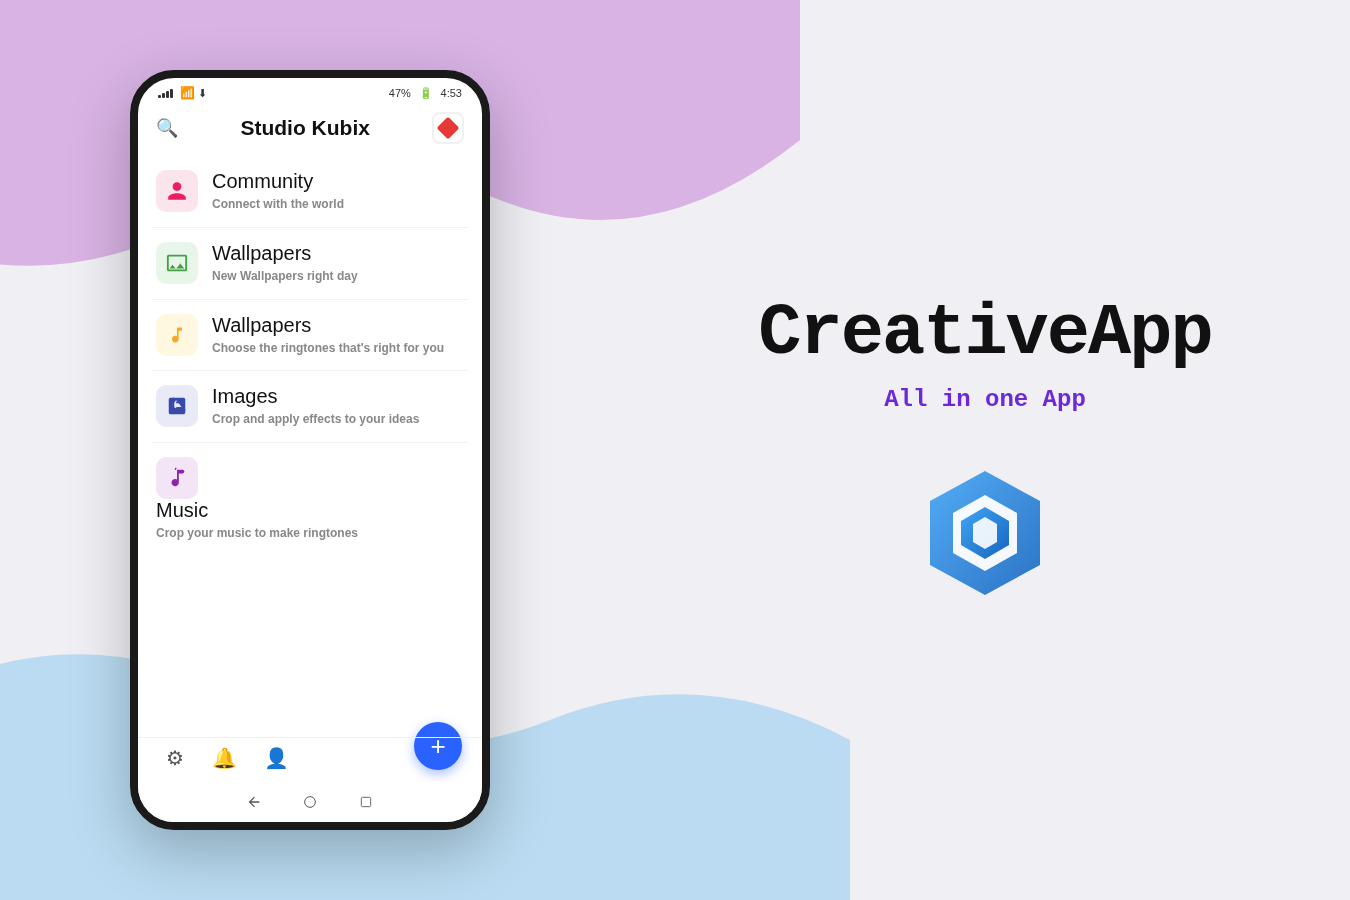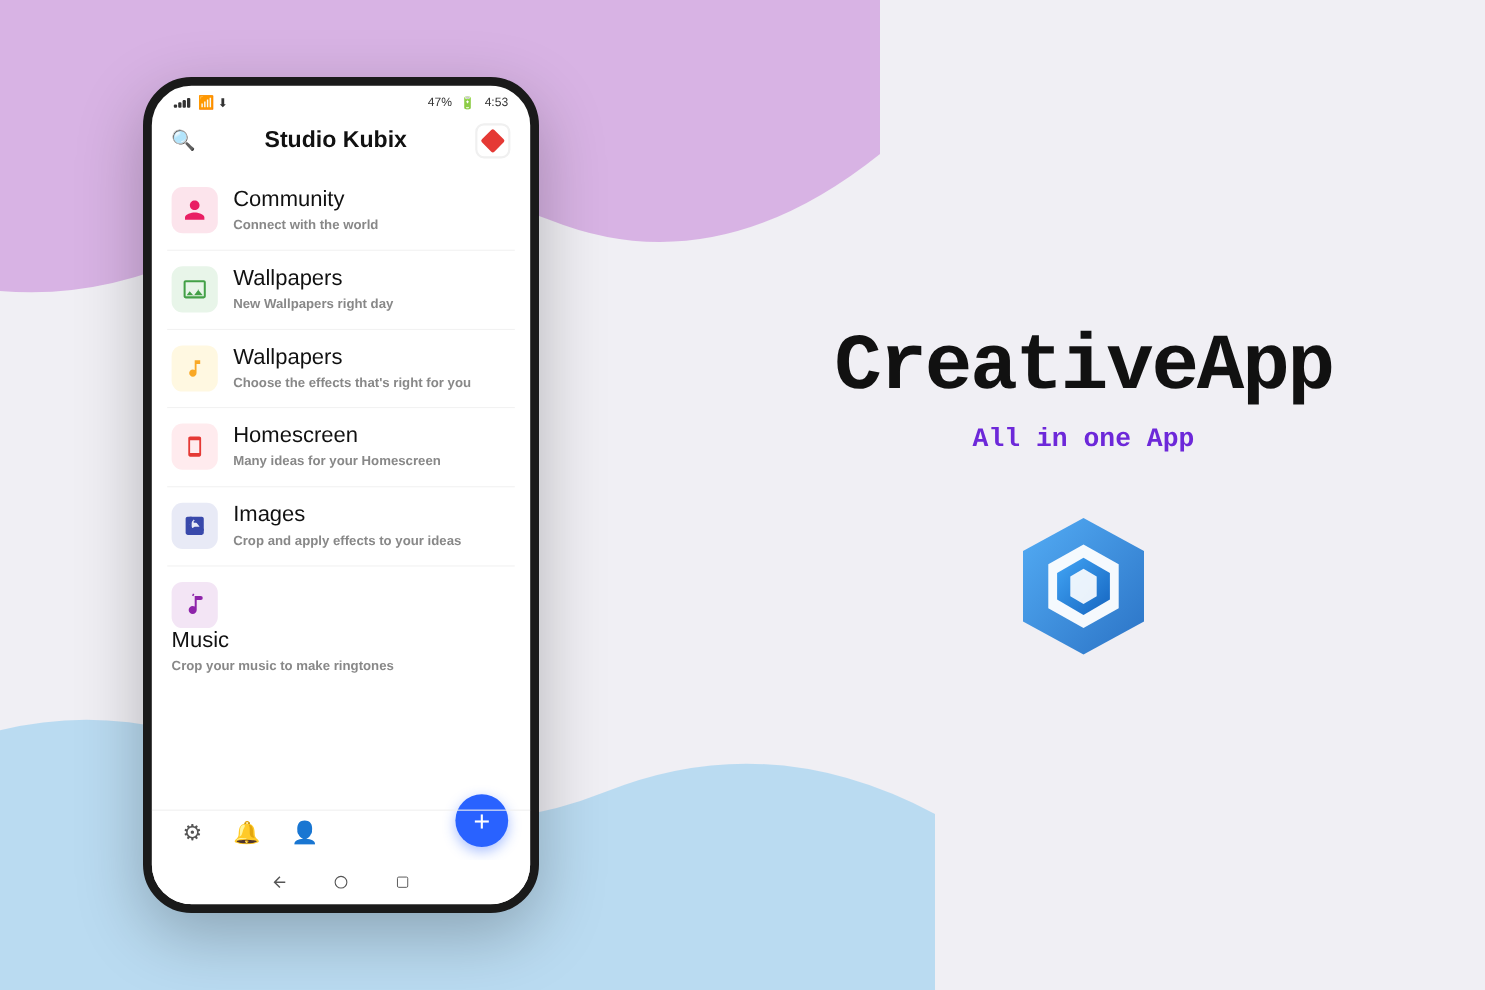--- a/index.html
+++ b/index.html
@@ -363,35 +363,24 @@
         </div>
 
         <div class="menu-item">
           <div class="menu-icon-wrap icon-ringtones">
             <svg width="20" height="20" viewBox="0 0 24 24" fill="#f9a825">
               <path d="M12 3l.01 10.55c-.59-.34-1.27-.55-2-.55C7.79 13 6 14.79 6 17s1.79 4 4.01 4S14 19.21 14 17V7h4V3h-6z"></path>
             </svg>
           </div>
           <div class="menu-text">
             <div class="menu-item-title">Wallpapers</div>
-            <div class="menu-item-desc">Choose the effects that's right for you</div>
-          </div>
-        </div>
-
-        <div class="menu-item">
-          <div class="menu-icon-wrap icon-homescreen">
-            <svg width="20" height="22" viewBox="0 0 24 24" fill="#e53935">
-              <path d="M17 1.01L7 1c-1.1 0-2 .9-2 2v18c0 1.1.9 2 2 2h10c1.1 0 2-.9 2-2V3c0-1.1-.9-1.99-2-1.99zM17 19H7V5h10v14z"></path>
-            </svg>
-          </div>
-          <div class="menu-text">
-            <div class="menu-item-title">Homescreen</div>
-            <div class="menu-item-desc">Many ideas for your Homescreen</div>
-          </div>
-        </div>
+            <div class="menu-item-desc">Choose the ringtones that's right for you</div>
+          </div>
+        </div>
+
 
         <div class="menu-item">
           <div class="menu-icon-wrap icon-images">
             <svg width="22" height="22" viewBox="0 0 24 24" fill="#3949ab">
               <path d="M19 3H5c-1.1 0-2 .9-2 2v14c0 1.1.9 2 2 2h14c1.1 0 2-.9 2-2V5c0-1.1-.9-2-2-2zm-7 14l-5-6 4-5.33L13 8l4 5H12l-5 3z"></path>
               <path d="M12 3v9l-2-2-4 5h12l-4-5-2 2V3z" fill="none"></path>
 
               <path d="M7 3v14h14v-2H9V3H7zm4 4v2h6v6h2V7H11z" fill="#3949ab"></path>
             </svg>
           </div>

